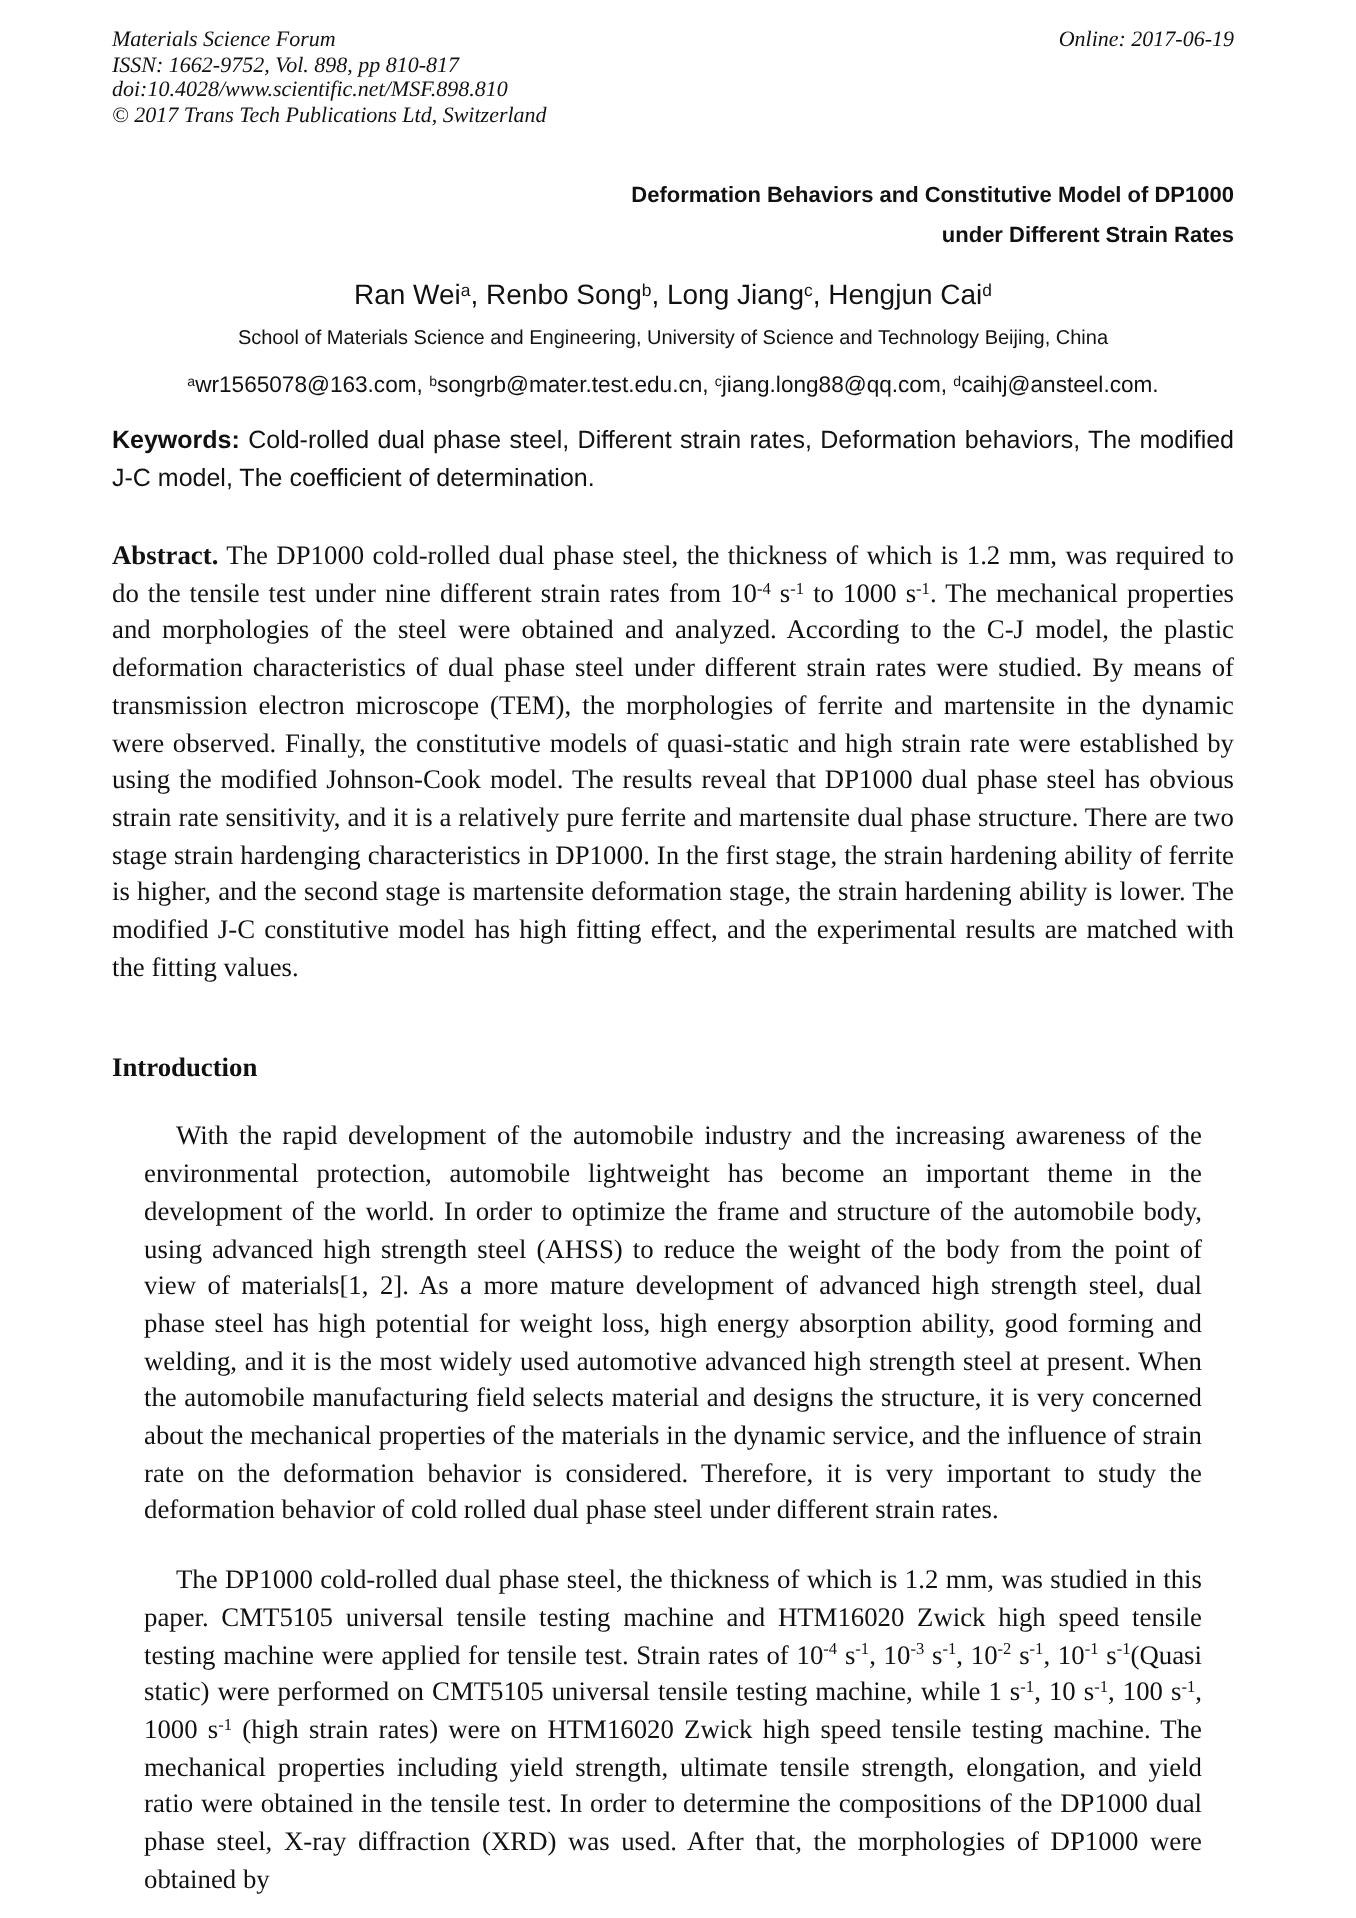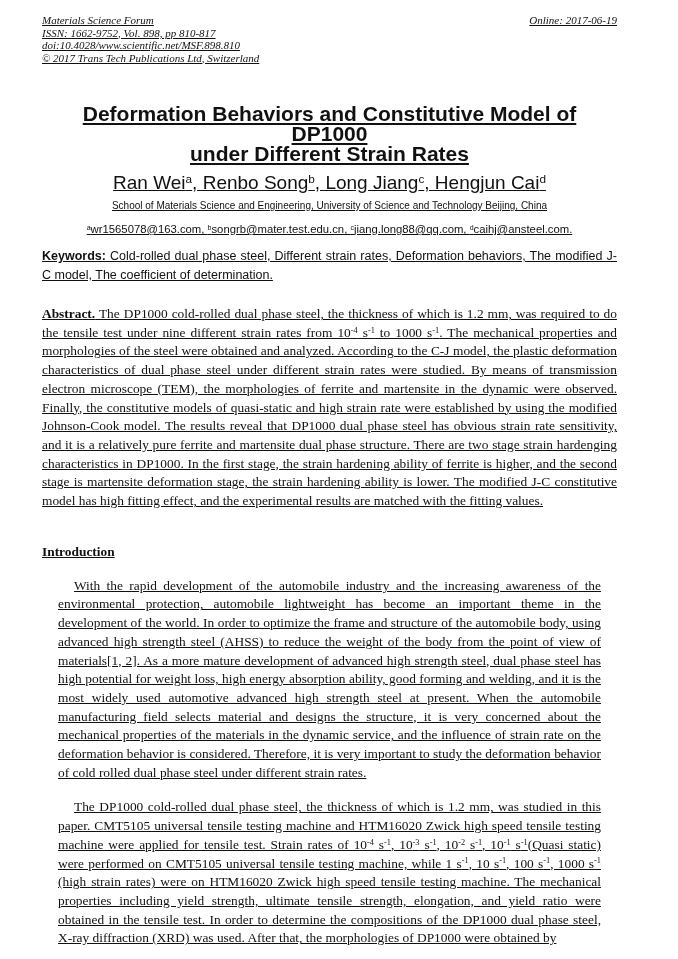--- a/index.html
+++ b/index.html
@@ -4,47 +4,46 @@
 <style>
   * { box-sizing: border-box; }
   html, body { margin: 0; padding: 0; background: #ffffff; }
   .page {
     width: 678px;
     height: 959px;
     margin: 0 auto;
     background: #ffffff;
     color: #111111;
     font-family: "Liberation Serif", serif;
-    padding: 14px 61px 0 42px;
+    padding: 14px 61px 0 56px;
     overflow: hidden;
-    text-decoration: underline;
   }
   
   .jheader {
     display: flex;
     justify-content: space-between;
     align-items: flex-start;
     font-style: italic;
     font-size: 11px;
     line-height: 12.5px;
   }
   .jheader-left div { white-space: nowrap; }
   .jheader-right { white-space: nowrap; }
   
   .title {
     font-family: "Liberation Sans", sans-serif;
     font-weight: bold;
-    font-size: 21px;
+    font-size: 11px;
     line-height: 20px;
-    text-align: center;
-    margin: 40px 0 10px 0;
+    text-align: right;
+    margin: 24px 0 10px 0;
   }
   .authors {
     font-family: "Liberation Sans", sans-serif;
-    font-size: 19px;
+    font-size: 14px;
     text-align: center;
     margin: 0 0 6px 0;
     line-height: 18px;
   }
   .affiliation {
     font-family: "Liberation Sans", sans-serif;
     font-size: 10px;
     text-align: center;
     margin: 0 0 4px 0;
     line-height: 16px;

